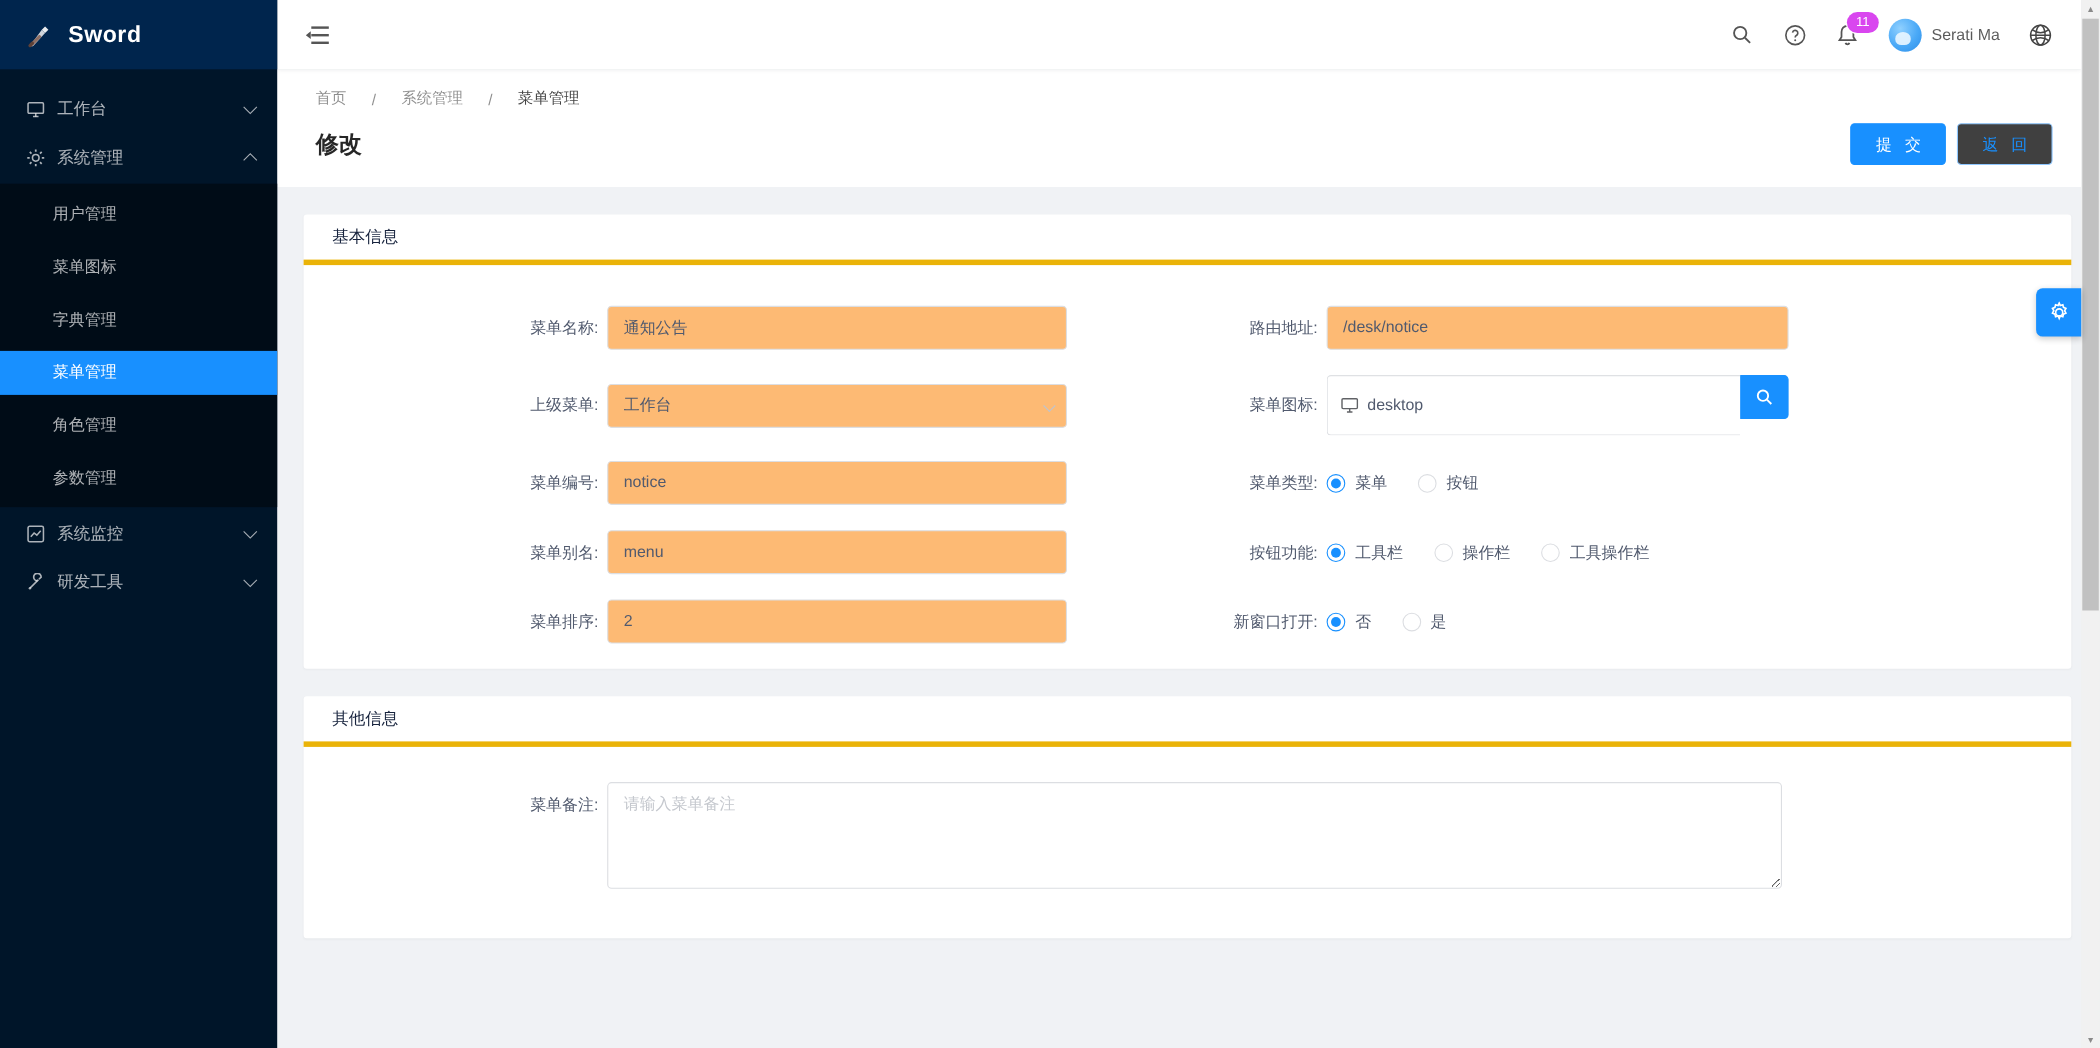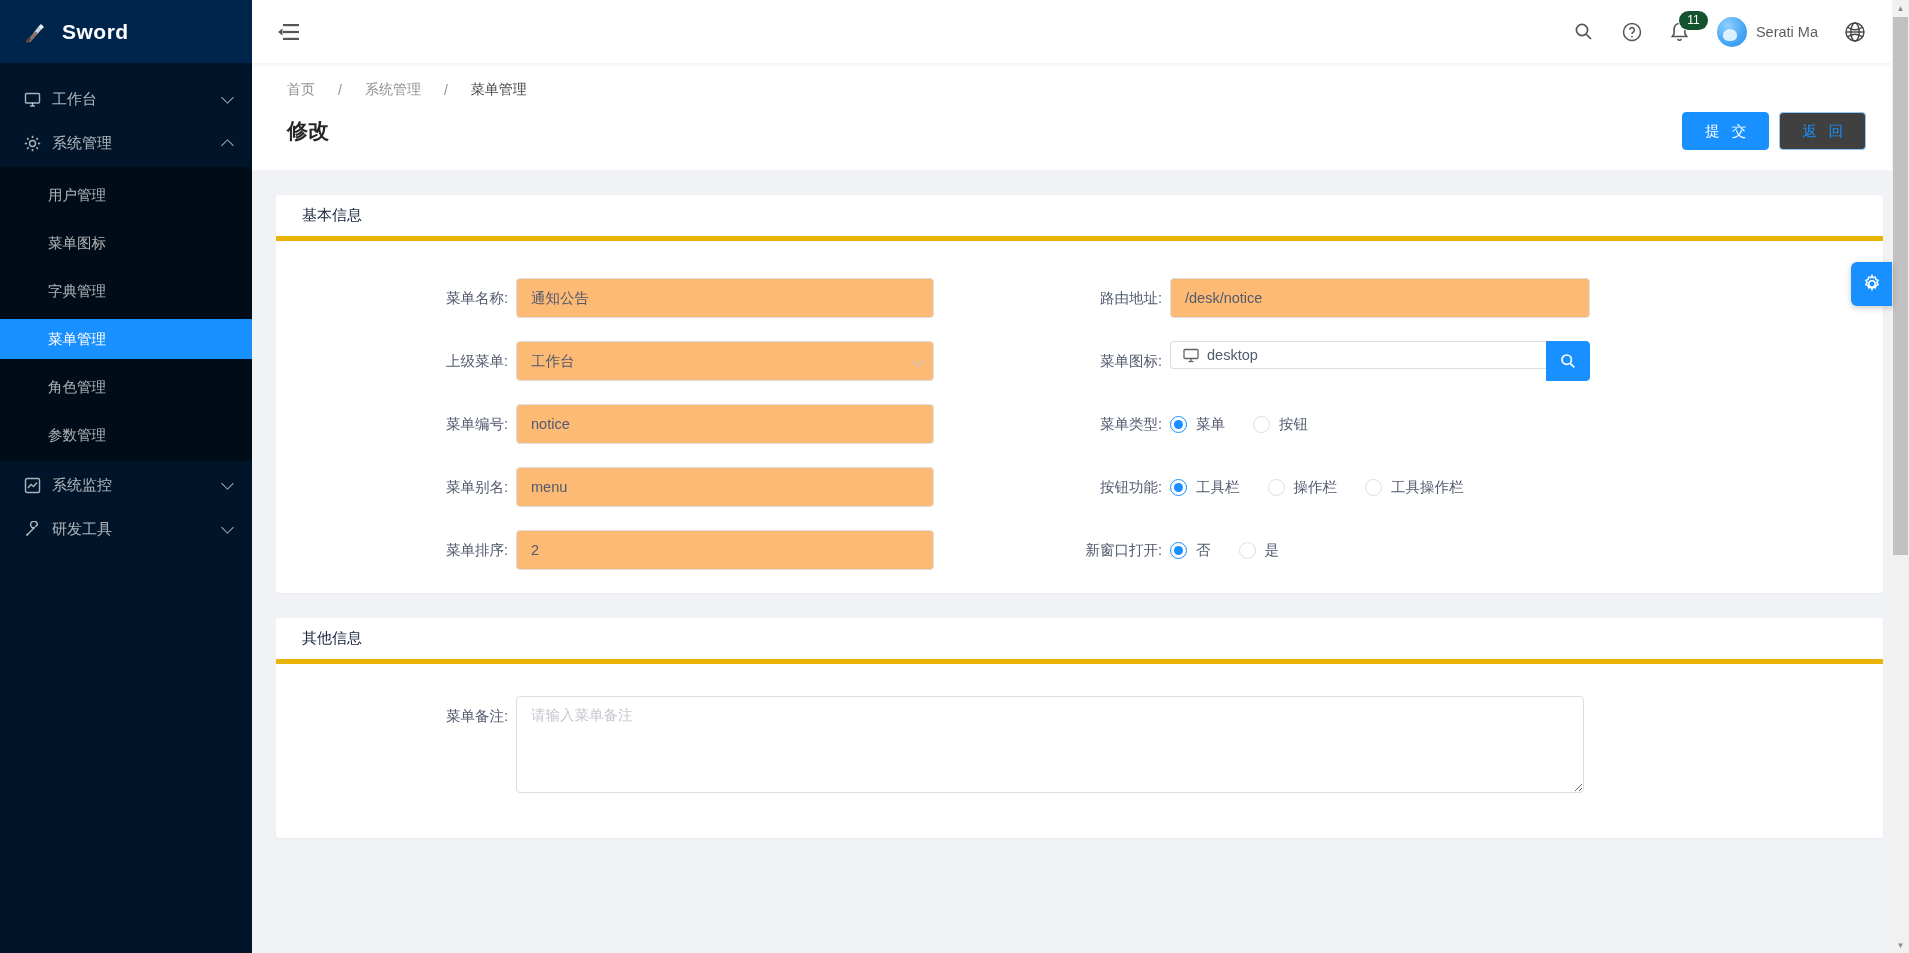--- a/index.html
+++ b/index.html
@@ -21,21 +21,21 @@
   .submenu-item:last-child { margin-bottom:0; }
   .submenu-item.active { background:#1890ff; color:#fff; }
 
   
   .topbar { position:absolute; left:252px; top:0; right:17px; height:63px; background:#fff; box-shadow:0 1px 4px rgba(0,21,41,.08); display:flex; align-items:center; z-index:4; }
   .fold-btn { padding:0 26px; cursor:pointer; display:flex; align-items:center; height:100%; }
   .topbar-spacer { flex:1; }
   .topbar-right { display:flex; align-items:center; gap:26px; padding-right:26px; }
   .tb-icon { width:22px; height:22px; display:flex; align-items:center; justify-content:center; cursor:pointer; color:#555; }
   .bell-wrap { position:relative; }
-  .badge { position:absolute; top:-10px; left:10px; min-width:29px; height:19px; background:#14532d; color:#fff; font-size:12px; line-height:19px; text-align:center; border-radius:10px; box-shadow:0 0 0 1px #fff; padding:0 4px; }
+  .badge { position:absolute; top:-10px; left:10px; min-width:29px; height:19px; background:#d946ef; color:#fff; font-size:12px; line-height:19px; text-align:center; border-radius:10px; box-shadow:0 0 0 1px #fff; padding:0 4px; }
   .user { display:flex; align-items:center; gap:9px; cursor:pointer; }
   .avatar { width:30px; height:30px; border-radius:50%; background:radial-gradient(circle at 35% 30%, #8fd0ff 0%, #4aa9f7 55%, #2b8de8 100%); position:relative; overflow:hidden; }
   .avatar::after { content:''; position:absolute; left:6px; top:12px; width:14px; height:12px; background:#eaf6ff; border-radius:50% 50% 40% 40%; opacity:.9; }
   .user-name { color:rgba(0,0,0,.65); font-size:14.5px; }
 
   
   .scrollbar { position:absolute; right:0; top:0; width:17px; height:953px; background:#f1f1f1; z-index:6; }
   .sb-thumb { position:absolute; left:1px; right:1px; top:17px; height:538px; background:#c1c1c1; }
   .sb-arrow { position:absolute; left:0; width:17px; height:16px; display:flex; align-items:center; justify-content:center; font-size:8px; color:#8a8a8a; }
   .sb-arrow.up { top:0; } .sb-arrow.down { bottom:0; }
@@ -57,32 +57,32 @@
   .card + .card { margin-top:25px; }
   .card-head { height:46px; display:flex; align-items:center; padding-left:26px; border-bottom:5px solid #eab308; font-size:15px; font-weight:500; color:#17233d; }
   .card-body { padding:37px 0 23px; }
   .card-body.other { padding:32px 0 45px; }
 
   .form-row { display:flex; margin-bottom:23px; }
   .form-row:last-child { margin-bottom:0; }
   .fcol { display:flex; align-items:center; }
   .fcol.c1 { flex:0 0 804px; }
   .fcol.c2 { flex:0 0 790px; }
-  .flabel { font-size:14.5px; color:#515a6e; text-align:right; padding-right:8px; }
+  .flabel { font-size:14.5px; color:#515a6e; text-align:right; padding-right:8px;margin-left:36px; }
   .c1 .flabel { width:240px; flex:0 0 240px; }
   .c2 .flabel { width:90px; flex:0 0 90px; }
   .fctrl { width:418px; }
   .c2 .fctrl { width:420px; }
   .tinput { width:100%; height:40px; border:1px solid #dcdee2; border-radius:4px; padding:0 14px; font-size:14.5px; color:#515a6e; background:#fdba74; outline:none; font-family:"Liberation Sans", sans-serif; }
   .tinput::placeholder { color:#c5c8ce; }
   .select-wrap { position:relative; }
   .select-wrap .tinput { padding-right:30px; cursor:pointer; }
   .sel-chev { position:absolute; right:12px; top:16px; width:8px; height:8px; border-right:1.2px solid #c0c4cc; border-bottom:1.2px solid #c0c4cc; transform:rotate(45deg); pointer-events:none; }
   .input-group { display:flex; width:420px; }
-  .icon-input { flex:1; height:28px; border:1px solid #dcdee2; border-right:none; border-radius:4px 0 0 4px; display:flex; align-items:center; padding:0 12px; gap:8px; background:#fff; }
+  .icon-input { flex:1; height:55px; border:1px solid #dcdee2; border-right:none; border-radius:4px 0 0 4px; display:flex; align-items:center; padding:0 12px; gap:8px; background:#fff; }
   .icon-input .val { font-size:14.5px; color:#515a6e; }
   .search-btn { width:44px; height:40px; background:#1890ff; border:1px solid #1890ff; border-radius:0 4px 4px 0; display:flex; align-items:center; justify-content:center; cursor:pointer; }
 
   .radio-group { display:flex; align-items:center; gap:28px; }
   .radio { display:flex; align-items:center; gap:9px; cursor:pointer; }
   .radio-dot { width:17px; height:17px; border:1px solid #dcdee2; border-radius:50%; background:#fff; position:relative; flex:0 0 17px; }
   .radio.checked .radio-dot { border:1.5px solid #1890ff; }
   .radio.checked .radio-dot::after { content:''; position:absolute; left:3px; top:3px; right:3px; bottom:3px; background:#1890ff; border-radius:50%; }
   .radio-label { font-size:14.5px; color:#515a6e; }
 

